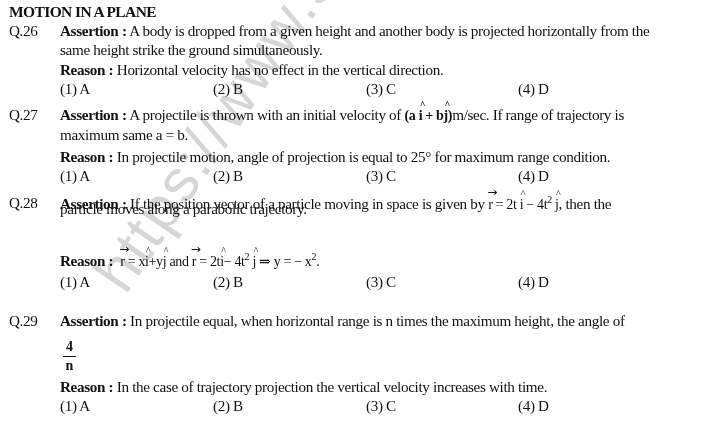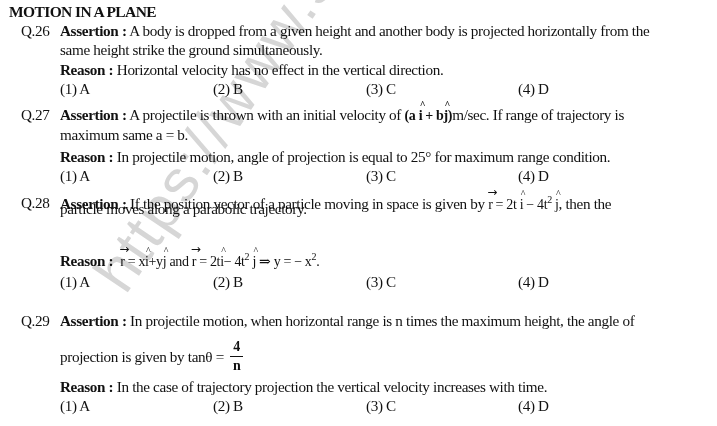--- a/index.html
+++ b/index.html
@@ -11,21 +11,21 @@
   .watermark {
     position: absolute; left: 30px; top: 140px;
     font-family: "Liberation Sans", "DejaVu Sans", sans-serif;
     font-size: 60px; color: #d6d6d6; letter-spacing: 2px;
     transform: rotate(-56deg); transform-origin: left top;
     white-space: nowrap; z-index: 0;
     left: 80px; top: 265px;
   }
   .page { position: absolute; left: 0; top: 0; width: 717px; height: 426px; z-index: 1; }
   .title { position: absolute; left: 9px; top: 3px; font-weight: bold; font-size: 15.5px; letter-spacing: -0.6px; }
-  .qnum { position: absolute; left: 9px; margin-left: 12px; }
+  .qnum { position: absolute; left: 9px; }
   .line { position: absolute; left: 60px; white-space: nowrap; }
   .b { font-weight: bold; text-align: center; }
   .opt { position: absolute; white-space: nowrap; }
   .vec { position: relative; display: inline-block; }
   .vec::before {
     content: "\2192"; position: absolute; left: -1px; top: -12px; font-size: 12px;
     font-family: "DejaVu Sans", sans-serif;
   }
   .hat { position: relative; display: inline-block; }
   .hat::before {
@@ -87,24 +87,24 @@
     </div>
     <div class="opt" style="left:60px;top:273px">(1) A</div>
     <div class="opt" style="left:213px;top:273px">(2) B</div>
     <div class="opt" style="left:366px;top:273px">(3) C</div>
     <div class="opt" style="left:518px;top:273px">(4) D</div>
   </div>
 
   <div>
     <div class="qnum" style="top:312px">Q.29</div>
     <div class="line" style="top:312px">
-      <span class="b">Assertion :</span><span> In projectile motion, when horizontal range is n times the maximum height, the angle of</span>
+      <span class="b">Assertion :</span><span> In projectile equal, when horizontal range is n times the maximum height, the angle of</span>
     </div>
     <div class="line" style="top:340px">
-      <span>projection is given by tanθ = </span><span class="frac"><span class="num">4</span><span class="den">n</span></span>
+      <span class="frac"><span class="num">4</span><span class="den">n</span></span>
     </div>
     <div class="line" style="top:378px">
       <span class="b">Reason :</span><span> In the case of trajectory projection the vertical velocity increases with time.</span>
     </div>
     <div class="opt" style="left:60px;top:397px">(1) A</div>
     <div class="opt" style="left:213px;top:397px">(2) B</div>
     <div class="opt" style="left:366px;top:397px">(3) C</div>
     <div class="opt" style="left:518px;top:397px">(4) D</div>
   </div>
 

